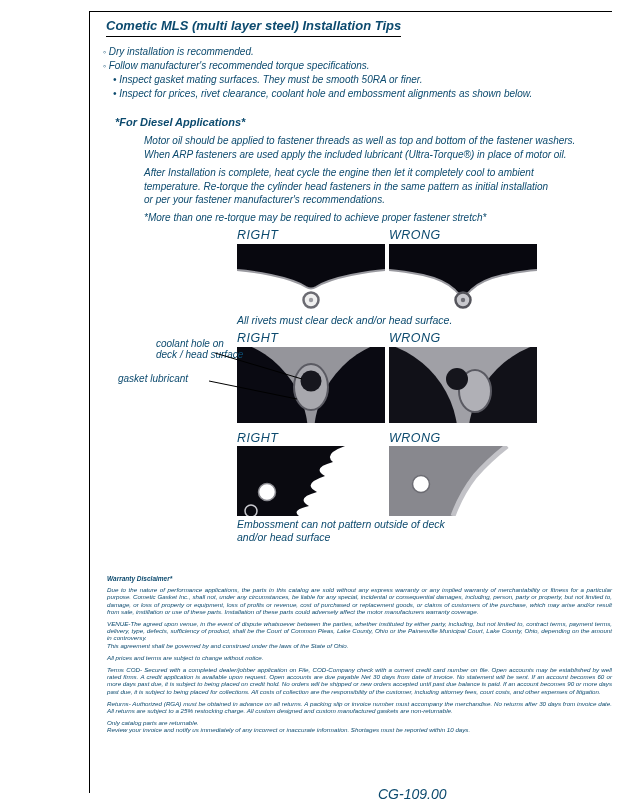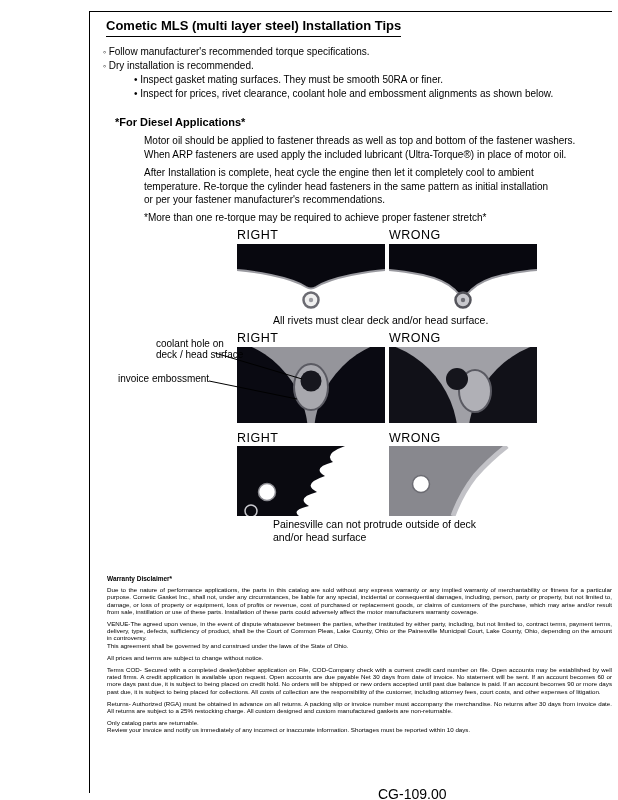--- a/index.html
+++ b/index.html
@@ -1,53 +1,53 @@
 <!DOCTYPE html>
 <html><head>
 <meta charset="utf-8">
 <style>
   html,body{margin:0;padding:0;background:#ffffff;}
-  .page{position:relative;width:618px;height:800px;background:#ffffff;font-family:"Liberation Sans",sans-serif;color:#000000;overflow:hidden;}
+  .page{position:relative;width:618px;height:800px;background:#ffffff;font-family:"Liberation Sans",sans-serif;color:#0c4a6e;overflow:hidden;font-style:italic;}
   .abs{position:absolute;}
   .frame-top{left:89px;top:11px;width:523px;height:1px;background:#000;}
   .frame-left{left:89px;top:11px;width:1px;height:782px;background:#000;}
   .title{left:106px;top:18px;font-size:13px;font-weight:bold;padding-bottom:3px;border-bottom:1.5px solid #000;}
   .tips{left:103px;top:45px;width:500px;font-size:10px;line-height:13.2px;}
   .b1{padding-left:10px;text-indent:-10px;}
   .b1::before{content:"◦ ";font-size:9px;}
-  .b2{margin-left:31px;padding-left:10px;text-indent:-10px;}
+  .b2{margin-left:10px;padding-left:10px;text-indent:-10px;}
   .b2::before{content:"• ";}
   .diesel-h{left:115px;top:116px;font-size:11px;font-weight:bold;text-align:right;}
   .para{font-size:10px;line-height:13.5px;white-space:pre-line;width:480px;margin-left:29px;}
   .p1{left:115px;top:134px;}
   .p2{left:115px;top:166px;}
   .p3{left:115px;top:211px;}
   .fig-label{width:148px;font-size:12.5px;letter-spacing:.5px;}
-  .caption{font-size:10.5px;line-height:12.5px;white-space:pre-line;margin-left:36px;}
+  .caption{font-size:10.5px;line-height:12.5px;white-space:pre-line;}
   .img{width:148px;}
   .anno{font-size:10px;line-height:10.5px;white-space:pre-line;}
   .legal{left:107px;top:575px;width:505px;font-size:6.2px;line-height:7.2px;text-align:justify;}
   .legal .lp{margin-bottom:5px;white-space:pre-line;}
   .legal .lh{font-weight:bold;margin-bottom:4px;font-size:6.5px;}
   .footer{left:378px;top:786px;font-size:14px;}
   svg{display:block;}
 </style>
 </head>
 <body>
 
 <div class="page">
 
   <div class="abs frame-top"></div>
   <div class="abs frame-left"></div>
 
   <div class="abs title">Cometic MLS (multi layer steel) Installation Tips</div>
 
   <div class="abs tips">
+    <div class="b1">Dry installation is recommended.</div>
     <div class="b1">Follow manufacturer's recommended torque specifications.</div>
-    <div class="b1">Dry installation is recommended.</div>
     <div class="b2">Inspect gasket mating surfaces.  They must be smooth 50RA or finer.</div>
     <div class="b2">Inspect for prices, rivet clearance, coolant hole and embossment alignments as shown below.</div>
   </div>
 
   <div class="abs diesel-h">*For Diesel Applications*</div>
   <div class="abs para p1">Motor oil should be applied to fastener threads as well as top and bottom of the fastener washers.
 When ARP fasteners are used apply the included lubricant (Ultra-Torque®) in place of motor oil.</div>
   <div class="abs para p2">After Installation is complete, heat cycle the engine then let it completely cool to ambient
 temperature. Re-torque the cylinder head fasteners in the same pattern as initial installation
 or per your fastener manufacturer's recommendations.</div>
@@ -90,41 +90,41 @@
     <svg width="148" height="76" viewBox="0 0 148 76">
       <rect width="148" height="76" fill="#a0a0a6"></rect>
       <circle cx="-30" cy="92" r="99" fill="#111118"></circle>
       <circle cx="178" cy="92" r="99" fill="#111118"></circle>
       <ellipse cx="86" cy="44" rx="16" ry="21" fill="#b0b0b6" stroke="#5a5a62" stroke-width="2"></ellipse>
       <circle cx="68" cy="32" r="11" fill="#15151c"></circle>
     </svg>
   </div>
   <div class="abs anno" style="left:156px;top:339px">coolant hole on
 deck / head surface</div>
-  <div class="abs anno" style="left:118px;top:374px">invoice embossment</div>
+  <div class="abs anno" style="left:118px;top:374px">gasket lubricant</div>
 
   <div class="abs fig-label" style="left:237px;top:431px">RIGHT</div>
   <div class="abs fig-label" style="left:389px;top:431px">WRONG</div>
   <div class="abs img" style="left:237px;top:446px">
     <svg width="148" height="70" viewBox="0 0 148 70">
       <rect width="148" height="70" fill="#ffffff"></rect>
       <path d="M0,0 L108,0 Q86,8 96,16 Q74,22 88,30 Q64,38 80,46 Q58,52 72,60 Q54,64 62,70 L0,70 Z" fill="#0a0a10"></path>
       <circle cx="30" cy="46" r="8.5" fill="#ffffff" stroke="#8a8a90" stroke-width="1.5"></circle>
       <circle cx="14" cy="65" r="6" fill="none" stroke="#c9c9ce" stroke-width="1.5"></circle>
     </svg>
   </div>
   <div class="abs img" style="left:389px;top:446px">
     <svg width="148" height="70" viewBox="0 0 148 70">
       <rect width="148" height="70" fill="#ffffff"></rect>
       <path d="M0,0 L118,0 Q100,14 86,30 Q72,48 64,70 L0,70 Z" fill="#88888e"></path>
       <path d="M118,0 Q100,14 86,30 Q72,48 64,70" fill="none" stroke="#c2c2c7" stroke-width="5"></path>
       <circle cx="32" cy="38" r="8.5" fill="#ffffff" stroke="#6b6b72" stroke-width="1.5"></circle>
     </svg>
   </div>
-  <div class="abs caption" style="left:237px;top:518px">Painesville can not protrude outside of deck
+  <div class="abs caption" style="left:237px;top:518px">Embossment can not pattern outside of deck
 and/or head surface</div>
 
   <svg class="abs" style="left:0;top:0;pointer-events:none" width="618" height="800">
     <line x1="215" y1="353" x2="302" y2="379" stroke="#000" stroke-width="1"></line>
     <line x1="209" y1="381" x2="297" y2="399" stroke="#000" stroke-width="1"></line>
   </svg>
 
   <div class="abs legal">
     <div class="lh">Warranty Disclaimer*</div>
     <div class="lp">Due to the nature of performance applications, the parts in this catalog are sold without any express warranty or any implied warranty of merchantability or fitness for a particular purpose.  Cometic Gasket Inc., shall not, under any circumstances, be liable for any special, incidental or consequential damages, including, person, party or property, but not limited to, damage, or loss of property or equipment, loss of profits or revenue, cost of purchased or replacement goods, or claims of customers of the purchase, which may arise and/or result from sale, instillation or use of these parts.  Installation of these parts could adversely affect the motor manufacturers warranty coverage.</div>

